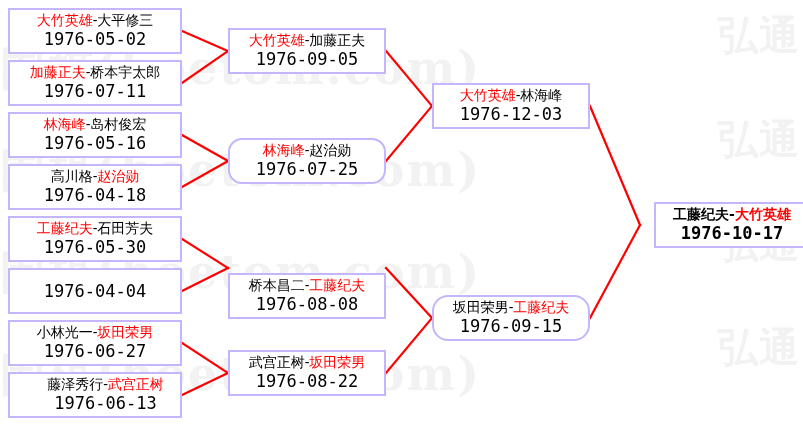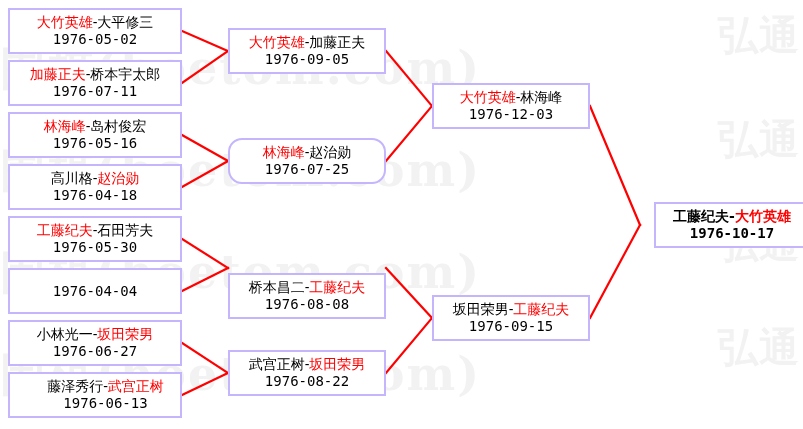--- a/index.html
+++ b/index.html
@@ -47,21 +47,21 @@
   .players{
     font-family:"DejaVu Serif","Liberation Serif",serif;
     font-size:14px;
     white-space:nowrap;
     color:#000000;
   }
   .players .w{color:#ff0000;}
   .players .sep{color:#000000;}
   .date{
     font-family:"DejaVu Sans Mono","Liberation Mono",monospace;
-    font-size:14px;
+    font-size:17px;
     color:#000000;
     letter-spacing:0px;
     margin-top:1px;
   }
 
   
   .r1{left:8px;width:174px;height:46px;}
   
   .r2{left:228px;width:158px;height:46px;}
   
@@ -157,21 +157,21 @@
   </div>
   <div class="match r2" style="top:350px;">
     <div class="players"><span>武宫正树</span><span class="sep">-</span><span class="w">坂田荣男</span></div>
     <div class="date">1976-08-22</div>
   </div>
 
   <div class="match r3" style="top:83px;">
     <div class="players"><span class="w">大竹英雄</span><span class="sep">-</span><span>林海峰</span></div>
     <div class="date">1976-12-03</div>
   </div>
-  <div class="match r3" style="top:295px;">
+  <div class="match r3" style="top:295px;border-radius:16px;">
     <div class="players"><span>坂田荣男</span><span class="sep">-</span><span class="w">工藤纪夫</span></div>
     <div class="date">1976-09-15</div>
   </div>
 
   <div class="match r4" style="top:202px;">
     <div class="players"><span>工藤纪夫</span><span class="sep">-</span><span class="w">大竹英雄</span></div>
     <div class="date">1976-10-17</div>
   </div>
 
 </div>

